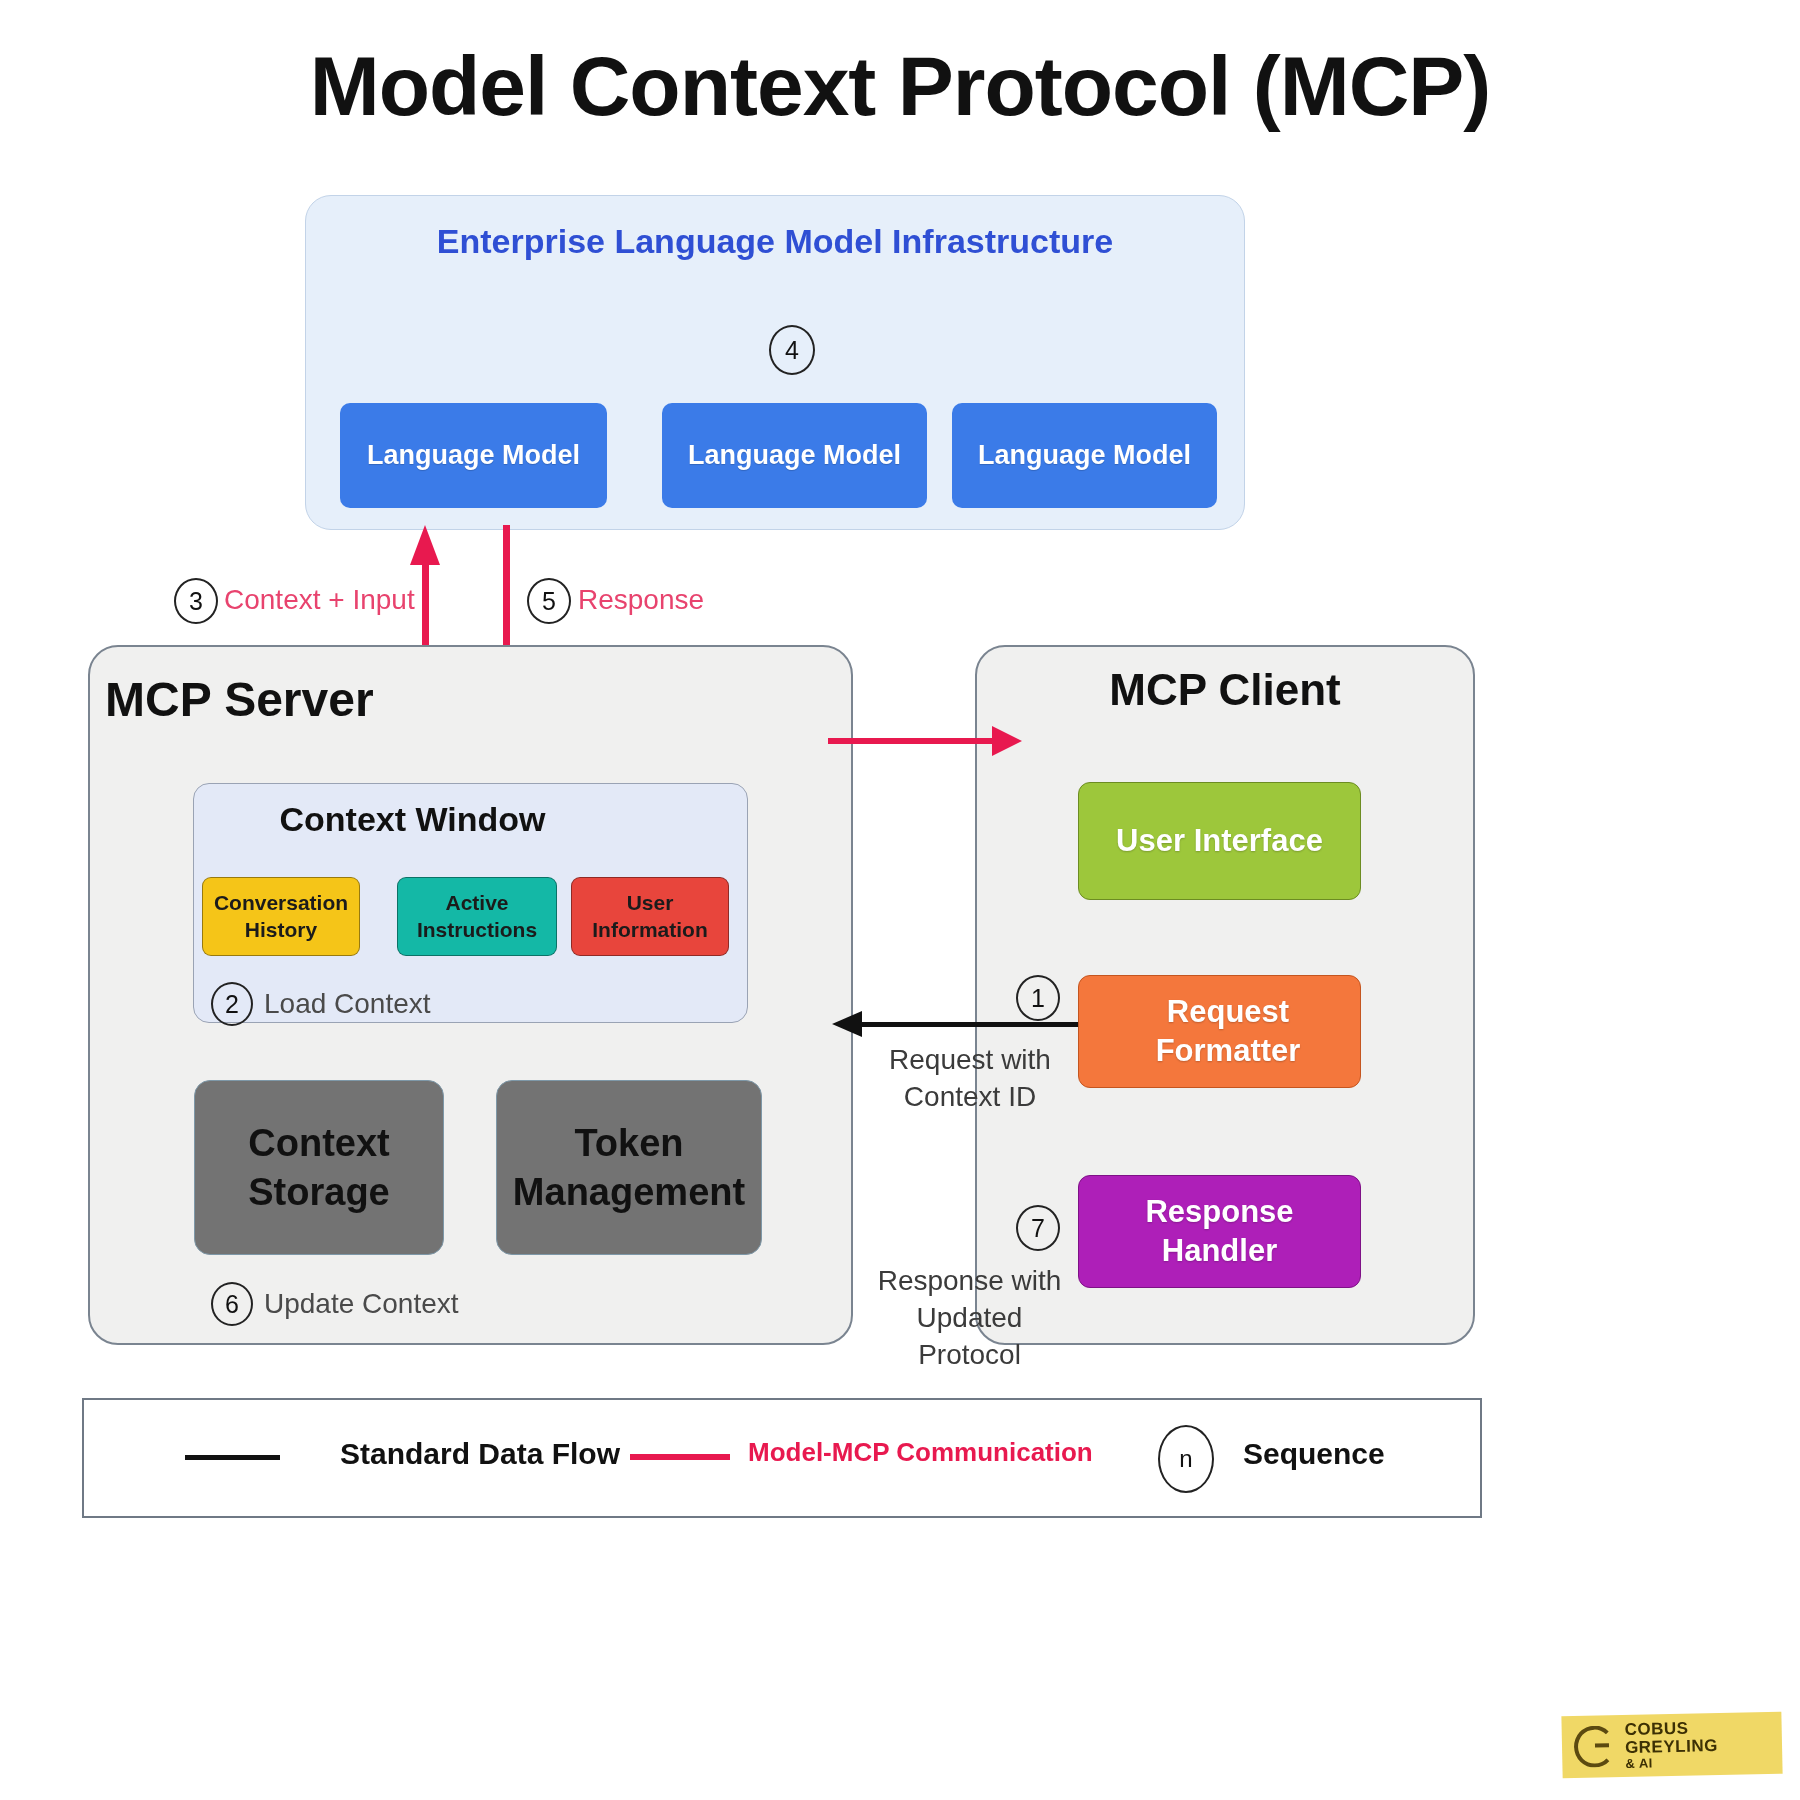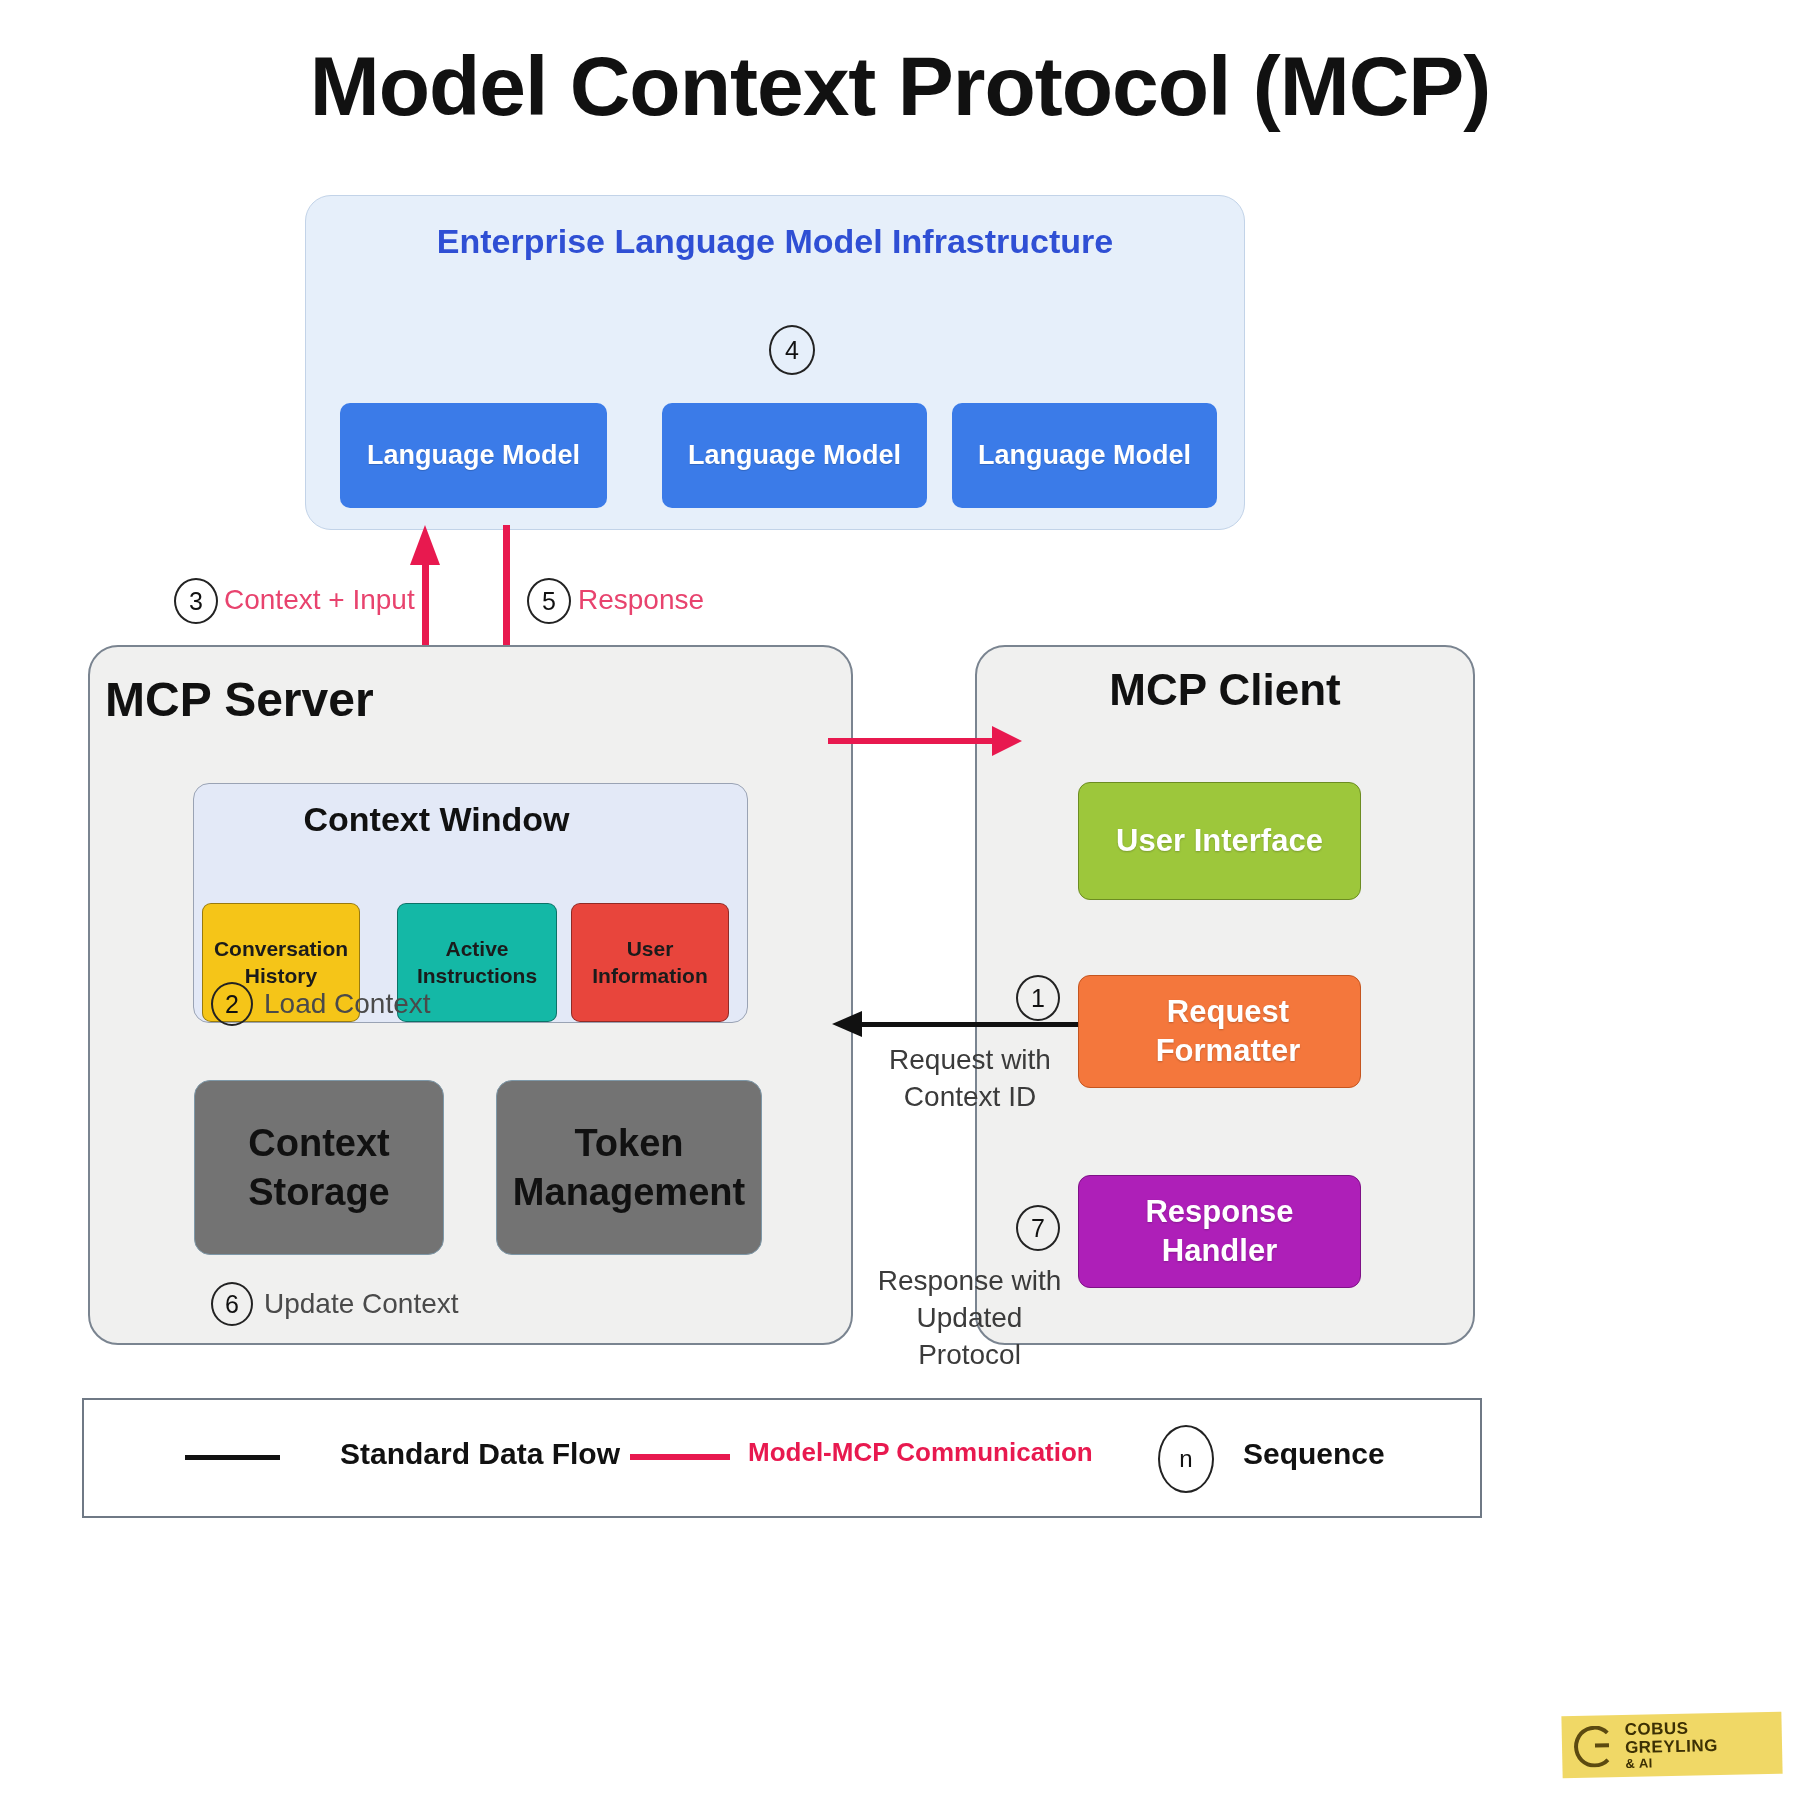--- a/index.html
+++ b/index.html
@@ -140,36 +140,35 @@
   #ctx-window {
     left: 193px; top: 783px;
     width: 555px; height: 240px;
     background: #e3e9f7;
     border: 1.5px solid #9aa3b4;
     border-radius: 16px;
   }
   #ctx-window-title {
     left: 193px; top: 800px;
     width: 439px; text-align: center;
-    font-size: 34px; font-weight: 700; color: #111111; margin-left: 24px;
+    font-size: 34px; font-weight: 700; color: #111111;
   }
   .ctx-chip {
     top: 877px;
-    height: 119px;
+    height: 79px;
     border-radius: 9px;
     display: flex;
     flex-direction: column;
     align-items: center;
     justify-content: center;
     font-size: 21px;
     font-weight: 700;
     line-height: 1.25;
     color: #1b1b1b;
     border: 1.5px solid rgba(0,0,0,.38);
-    margin-top: 26px;
   }
   #chip-conv { left: 202px; width: 158px; background: #f5c518; }
   #chip-act  { left: 397px; width: 160px; background: #14b8a6; }
   #chip-user { left: 571px; width: 158px; background: #e8453c; }
 
   #lbl2-circle { left: 211px; top: 982px; width: 42px; height: 44px; }
   #lbl2-text {
     left: 264px; top: 988px;
     font-size: 28px; color: #4a4a4a;
   }

